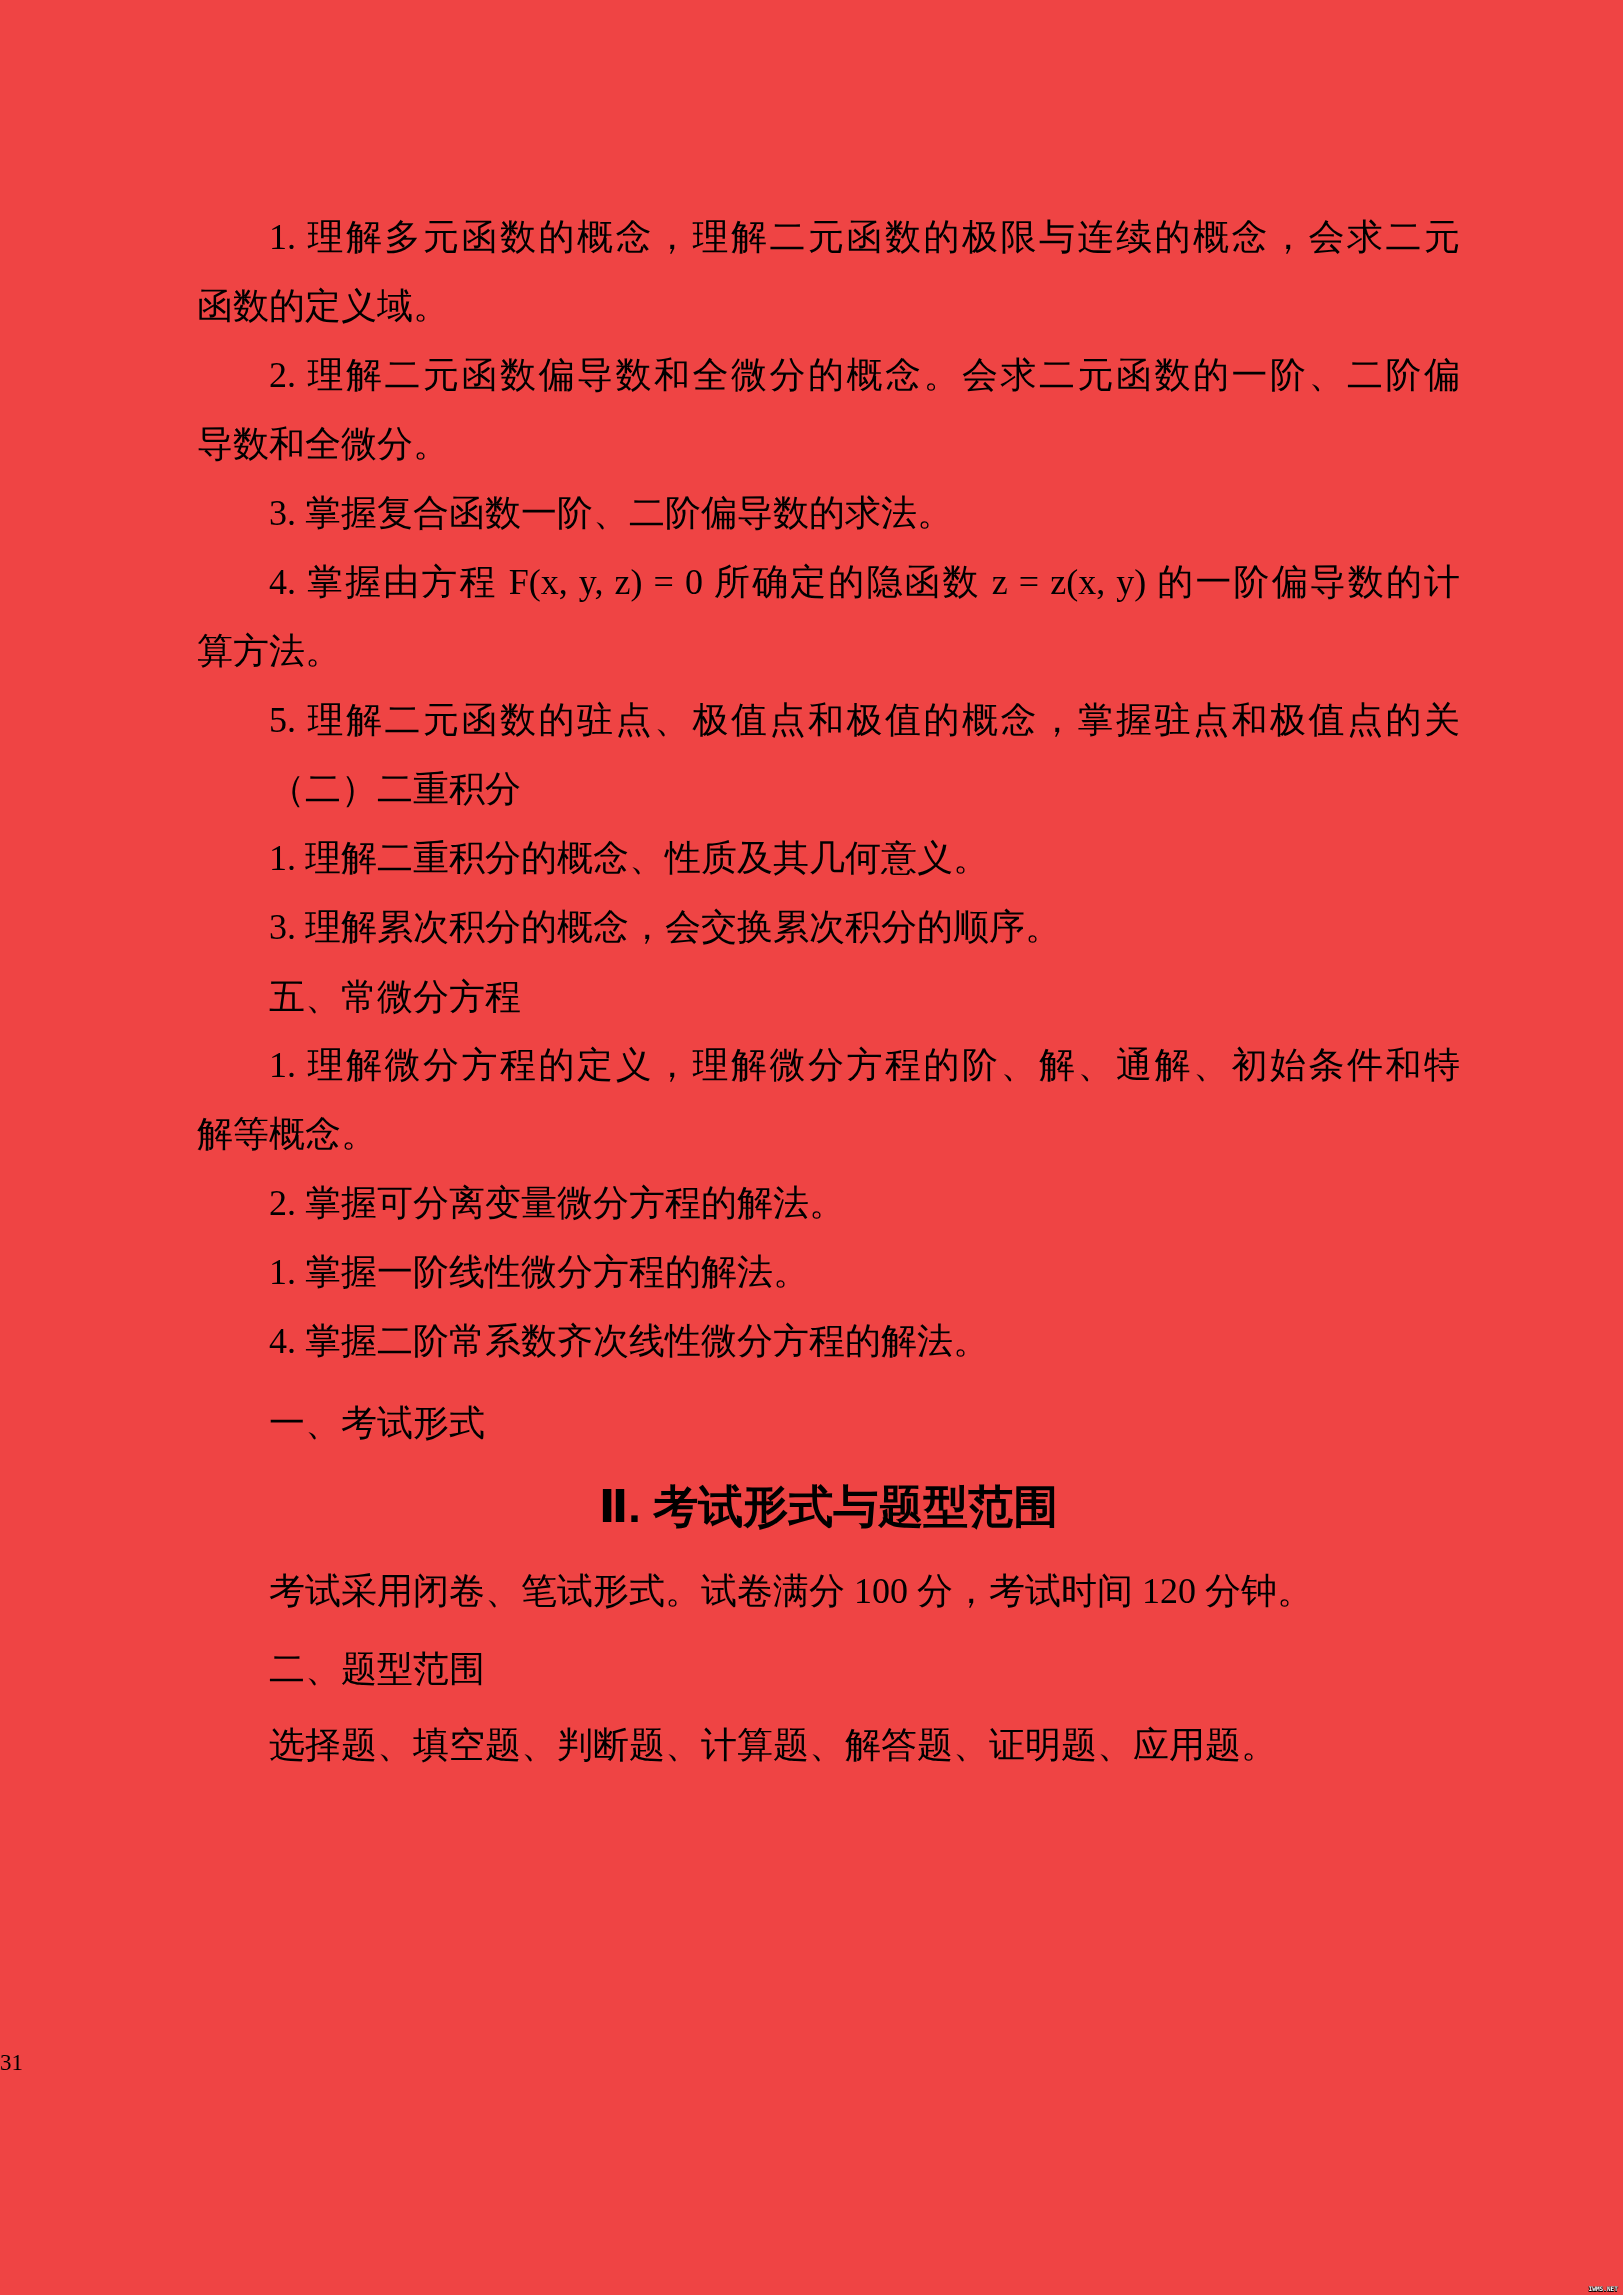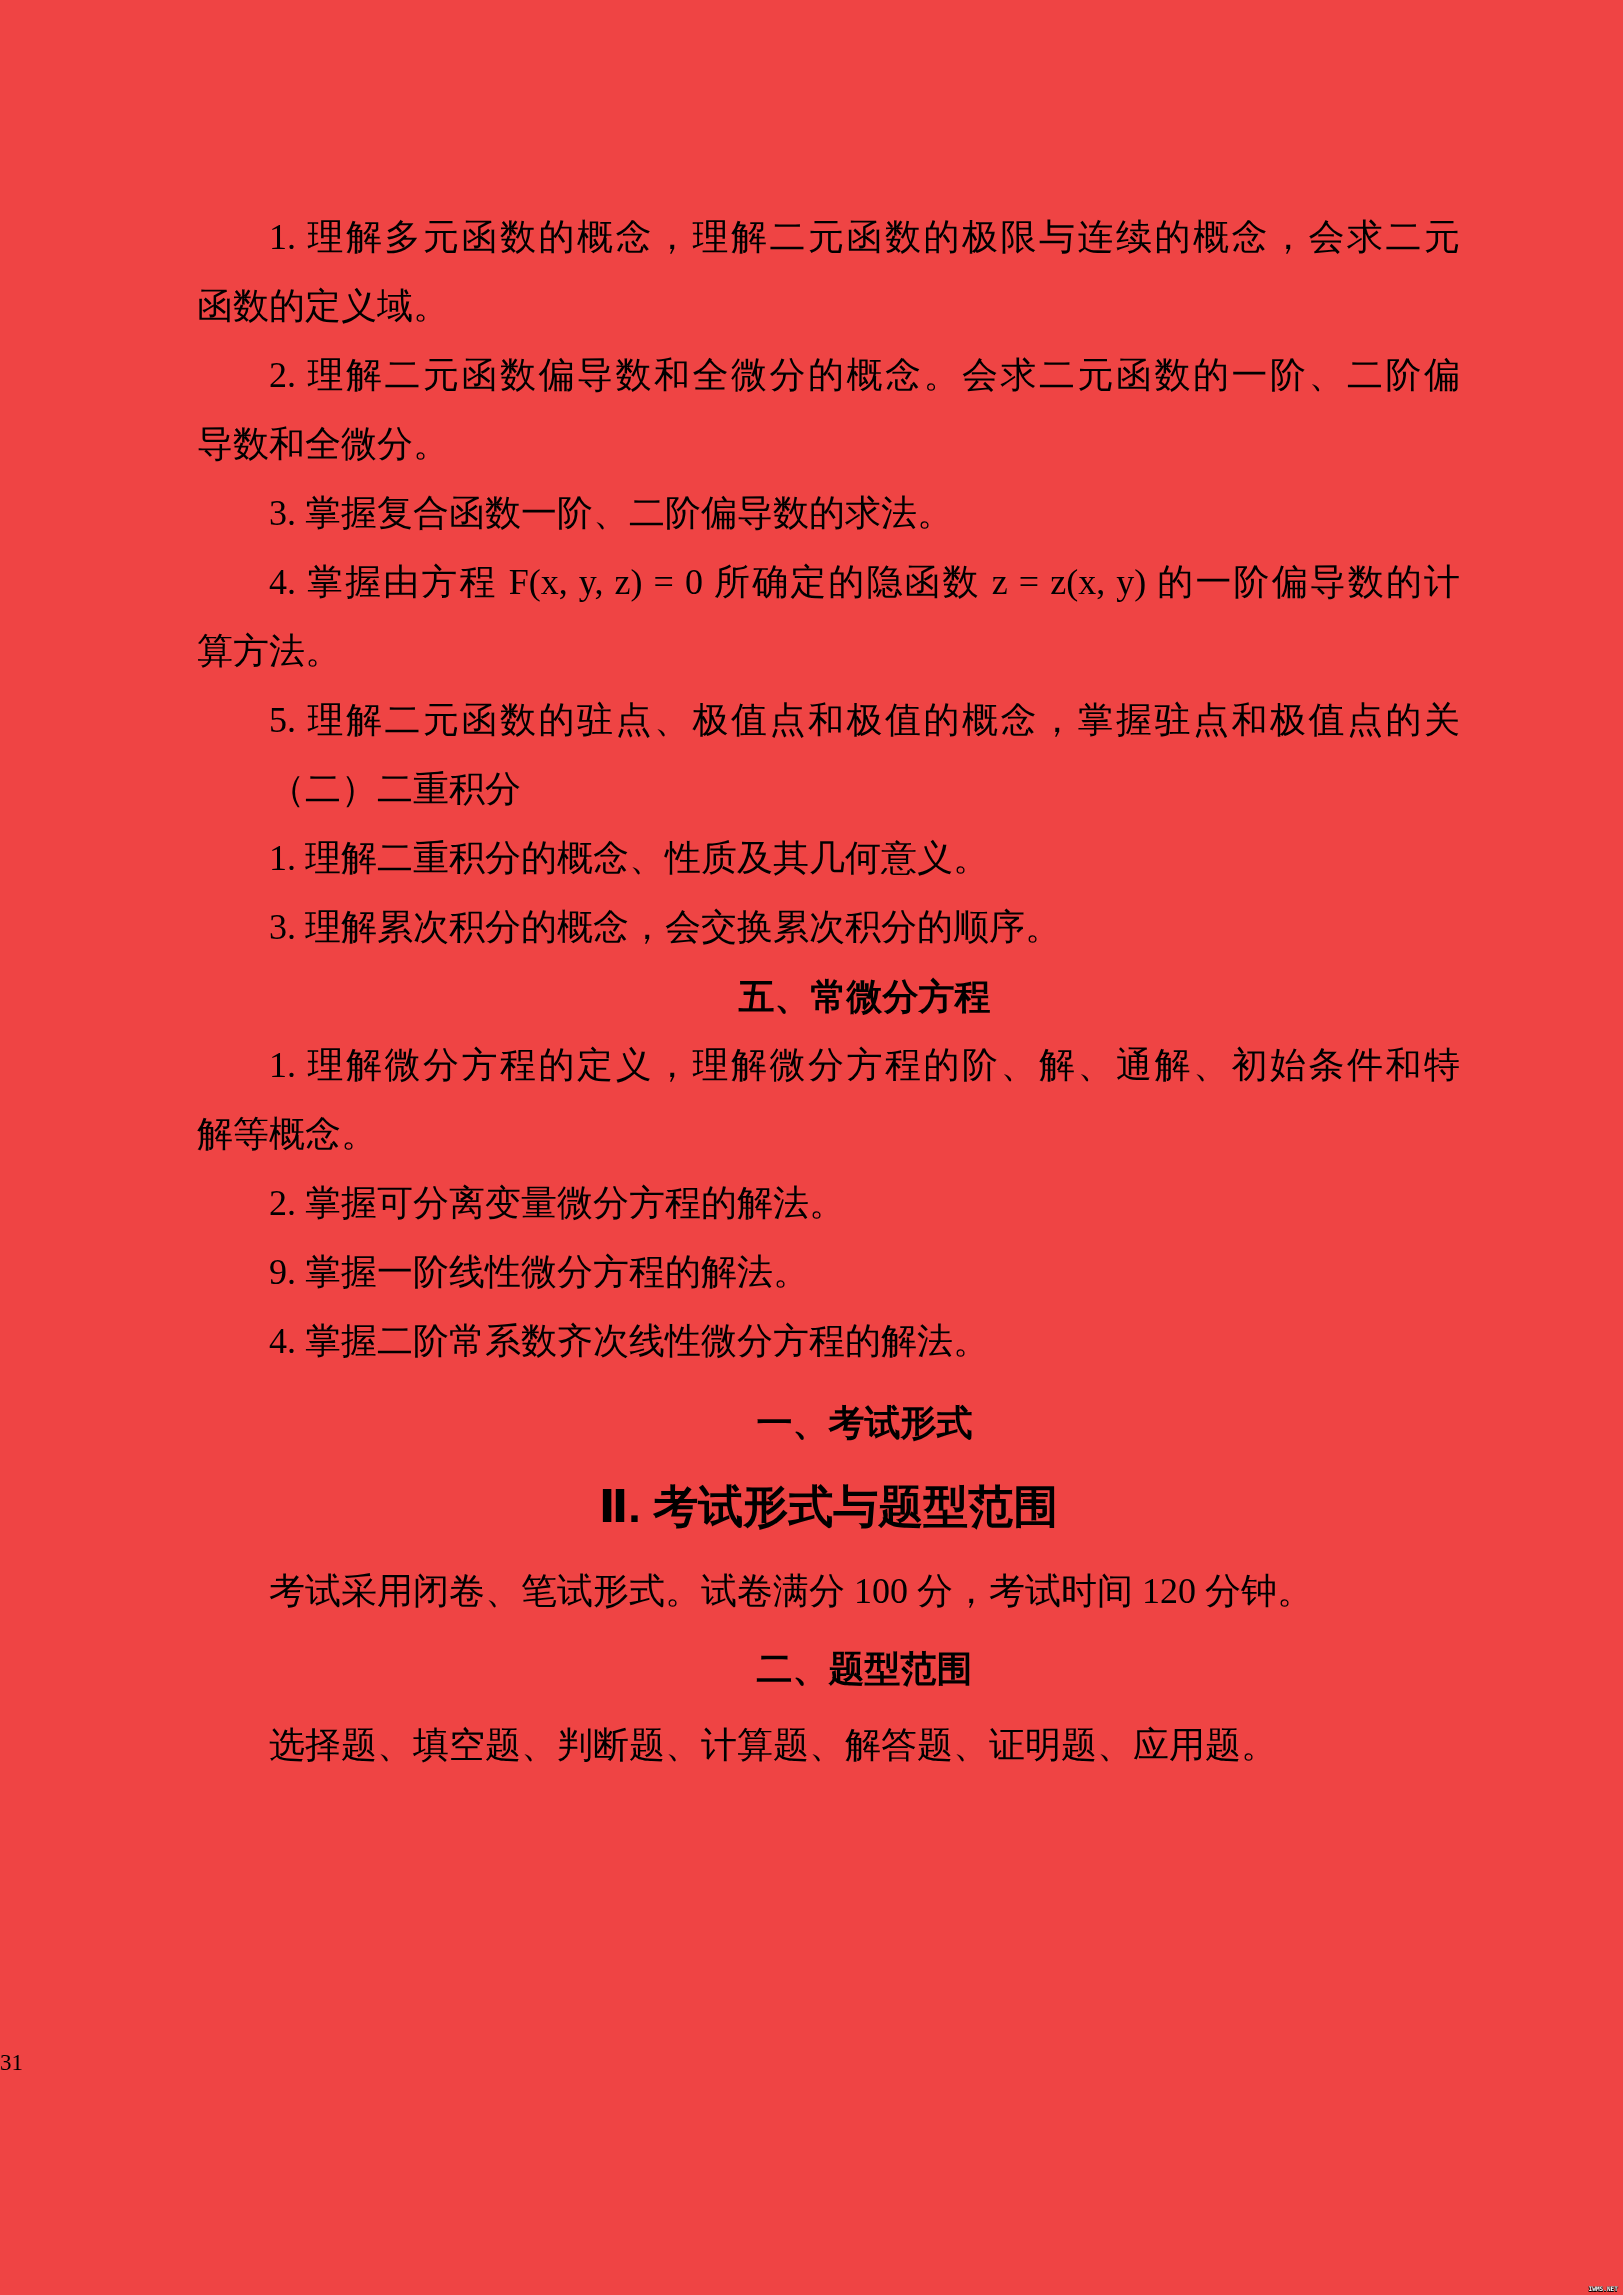--- a/index.html
+++ b/index.html
@@ -19,25 +19,24 @@
   }
   .line { margin: 0; }
   .body {
     font-family: "Liberation Serif", "DejaVu Serif", serif;
     font-size: 36px;
     line-height: 69px;
     color: #000000;
   }
   .hcn {
     font-family: "Liberation Sans", "DejaVu Sans", sans-serif;
-    font-weight: 700;
+    font-weight: 400;
     font-size: 36px;
     line-height: 69px;
     color: #000000;
-    text-align: center;
   }
   .hcenter {
     font-family: "Liberation Sans", "DejaVu Sans", sans-serif;
     font-weight: 700;
     font-size: 45px;
     line-height: 92px;
     text-align: center;
     color: #000000;
   }
   .sect { line-height: 77px; }
@@ -83,21 +82,21 @@
       <div class="line body ind fill"><span>4. 掌握由方程 </span><span class="math">F(x, y, z) = 0</span><span> 所确定的隐函数 </span><span class="math">z = z(x, y)</span><span> 的一阶偏导数的计</span></div>
       <div class="line body"><span>算方法。</span></div>
       <div class="line body ind fill"><span>5. 理解二元函数的驻点、极值点和极值的概念，掌握驻点和极值点的关</span></div>
       <div class="line body ind"><span>（二）二重积分</span></div>
       <div class="line body ind"><span>1. 理解二重积分的概念、性质及其几何意义。</span></div>
       <div class="line body ind"><span>3. 理解累次积分的概念，会交换累次积分的顺序。</span></div>
       <div class="line hcn ind"><span>五、常微分方程</span></div>
       <div class="line body ind fill"><span>1. 理解微分方程的定义，理解微分方程的阶、解、通解、初始条件和特</span></div>
       <div class="line body"><span>解等概念。</span></div>
       <div class="line body ind"><span>2. 掌握可分离变量微分方程的解法。</span></div>
-      <div class="line body ind"><span>9. 掌握一阶线性微分方程的解法。</span></div>
+      <div class="line body ind"><span>1. 掌握一阶线性微分方程的解法。</span></div>
       <div class="line body ind"><span>4. 掌握二阶常系数齐次线性微分方程的解法。</span></div>
       <div class="line hcn sect ind mt"><span>一、考试形式</span></div>
       <div class="line hcenter"><span>Ⅱ. 考试形式与题型范围</span></div>
       <div class="line body sect ind"><span>考试采用闭卷、笔试形式。试卷满分 100 分，考试时间 120 分钟。</span></div>
       <div class="line hcn sect ind"><span>二、题型范围</span></div>
       <div class="line body sect ind"><span>选择题、填空题、判断题、计算题、解答题、证明题、应用题。</span></div>
     </main>
   <div class="pagenum">31</div>
   <div class="watermark">IWMS.NET</div>
 </div>

